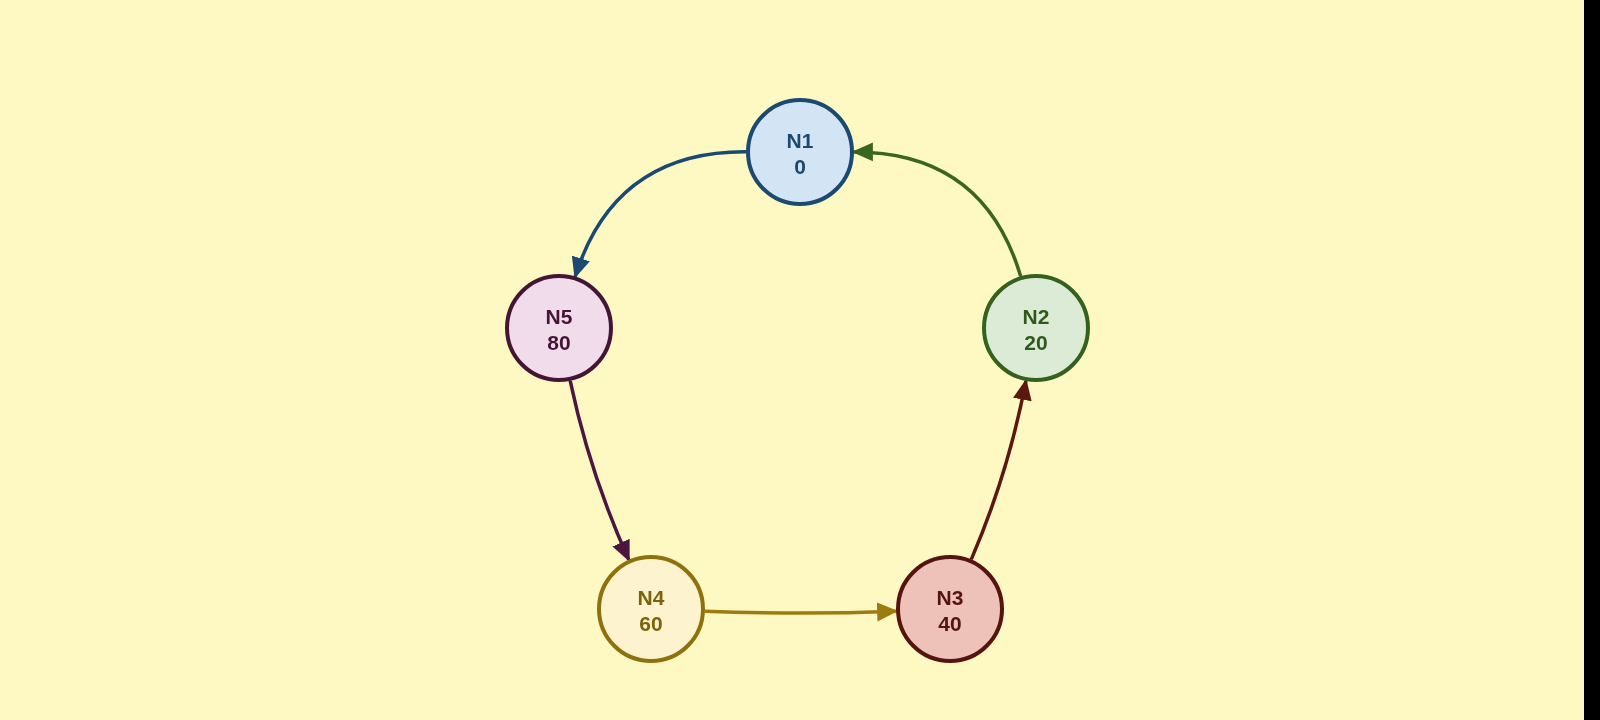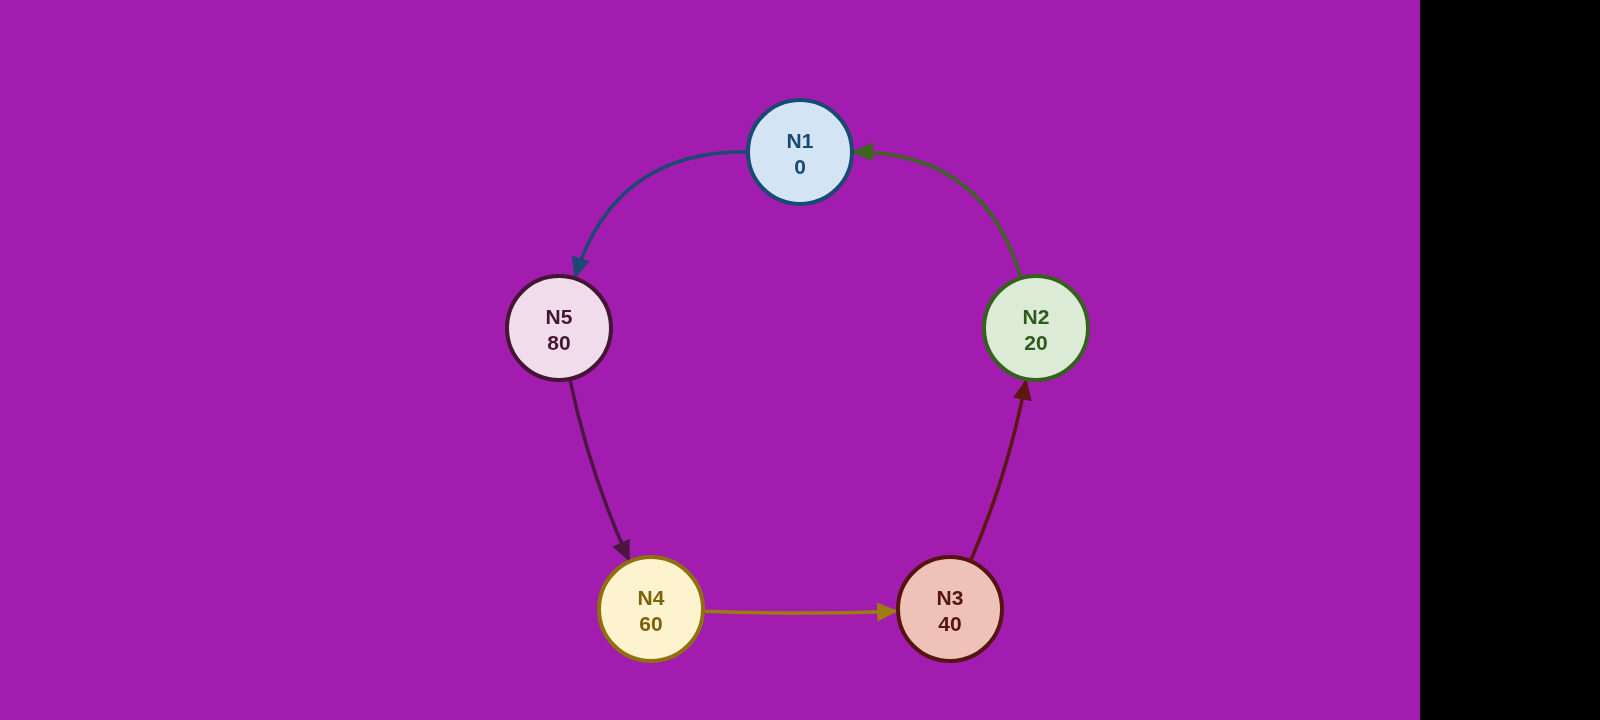--- a/index.html
+++ b/index.html
@@ -6,23 +6,23 @@
     margin: 0;
     padding: 0;
     width: 1600px;
     height: 720px;
     overflow: hidden;
     font-family: "Liberation Sans", sans-serif;
   }
   body { background: #000000; }
   #stage {
     position: relative;
-    width: 1420px;
+    width: 1584px;
     height: 720px;
-    background: #a21caf;
+    background: #fef9c3;
   }
   svg { display: block; }
   .node-label {
     font-family: "Liberation Sans", sans-serif;
     font-weight: 700;
     text-anchor: middle;
   }
 </style>
 </head>
 <body>

